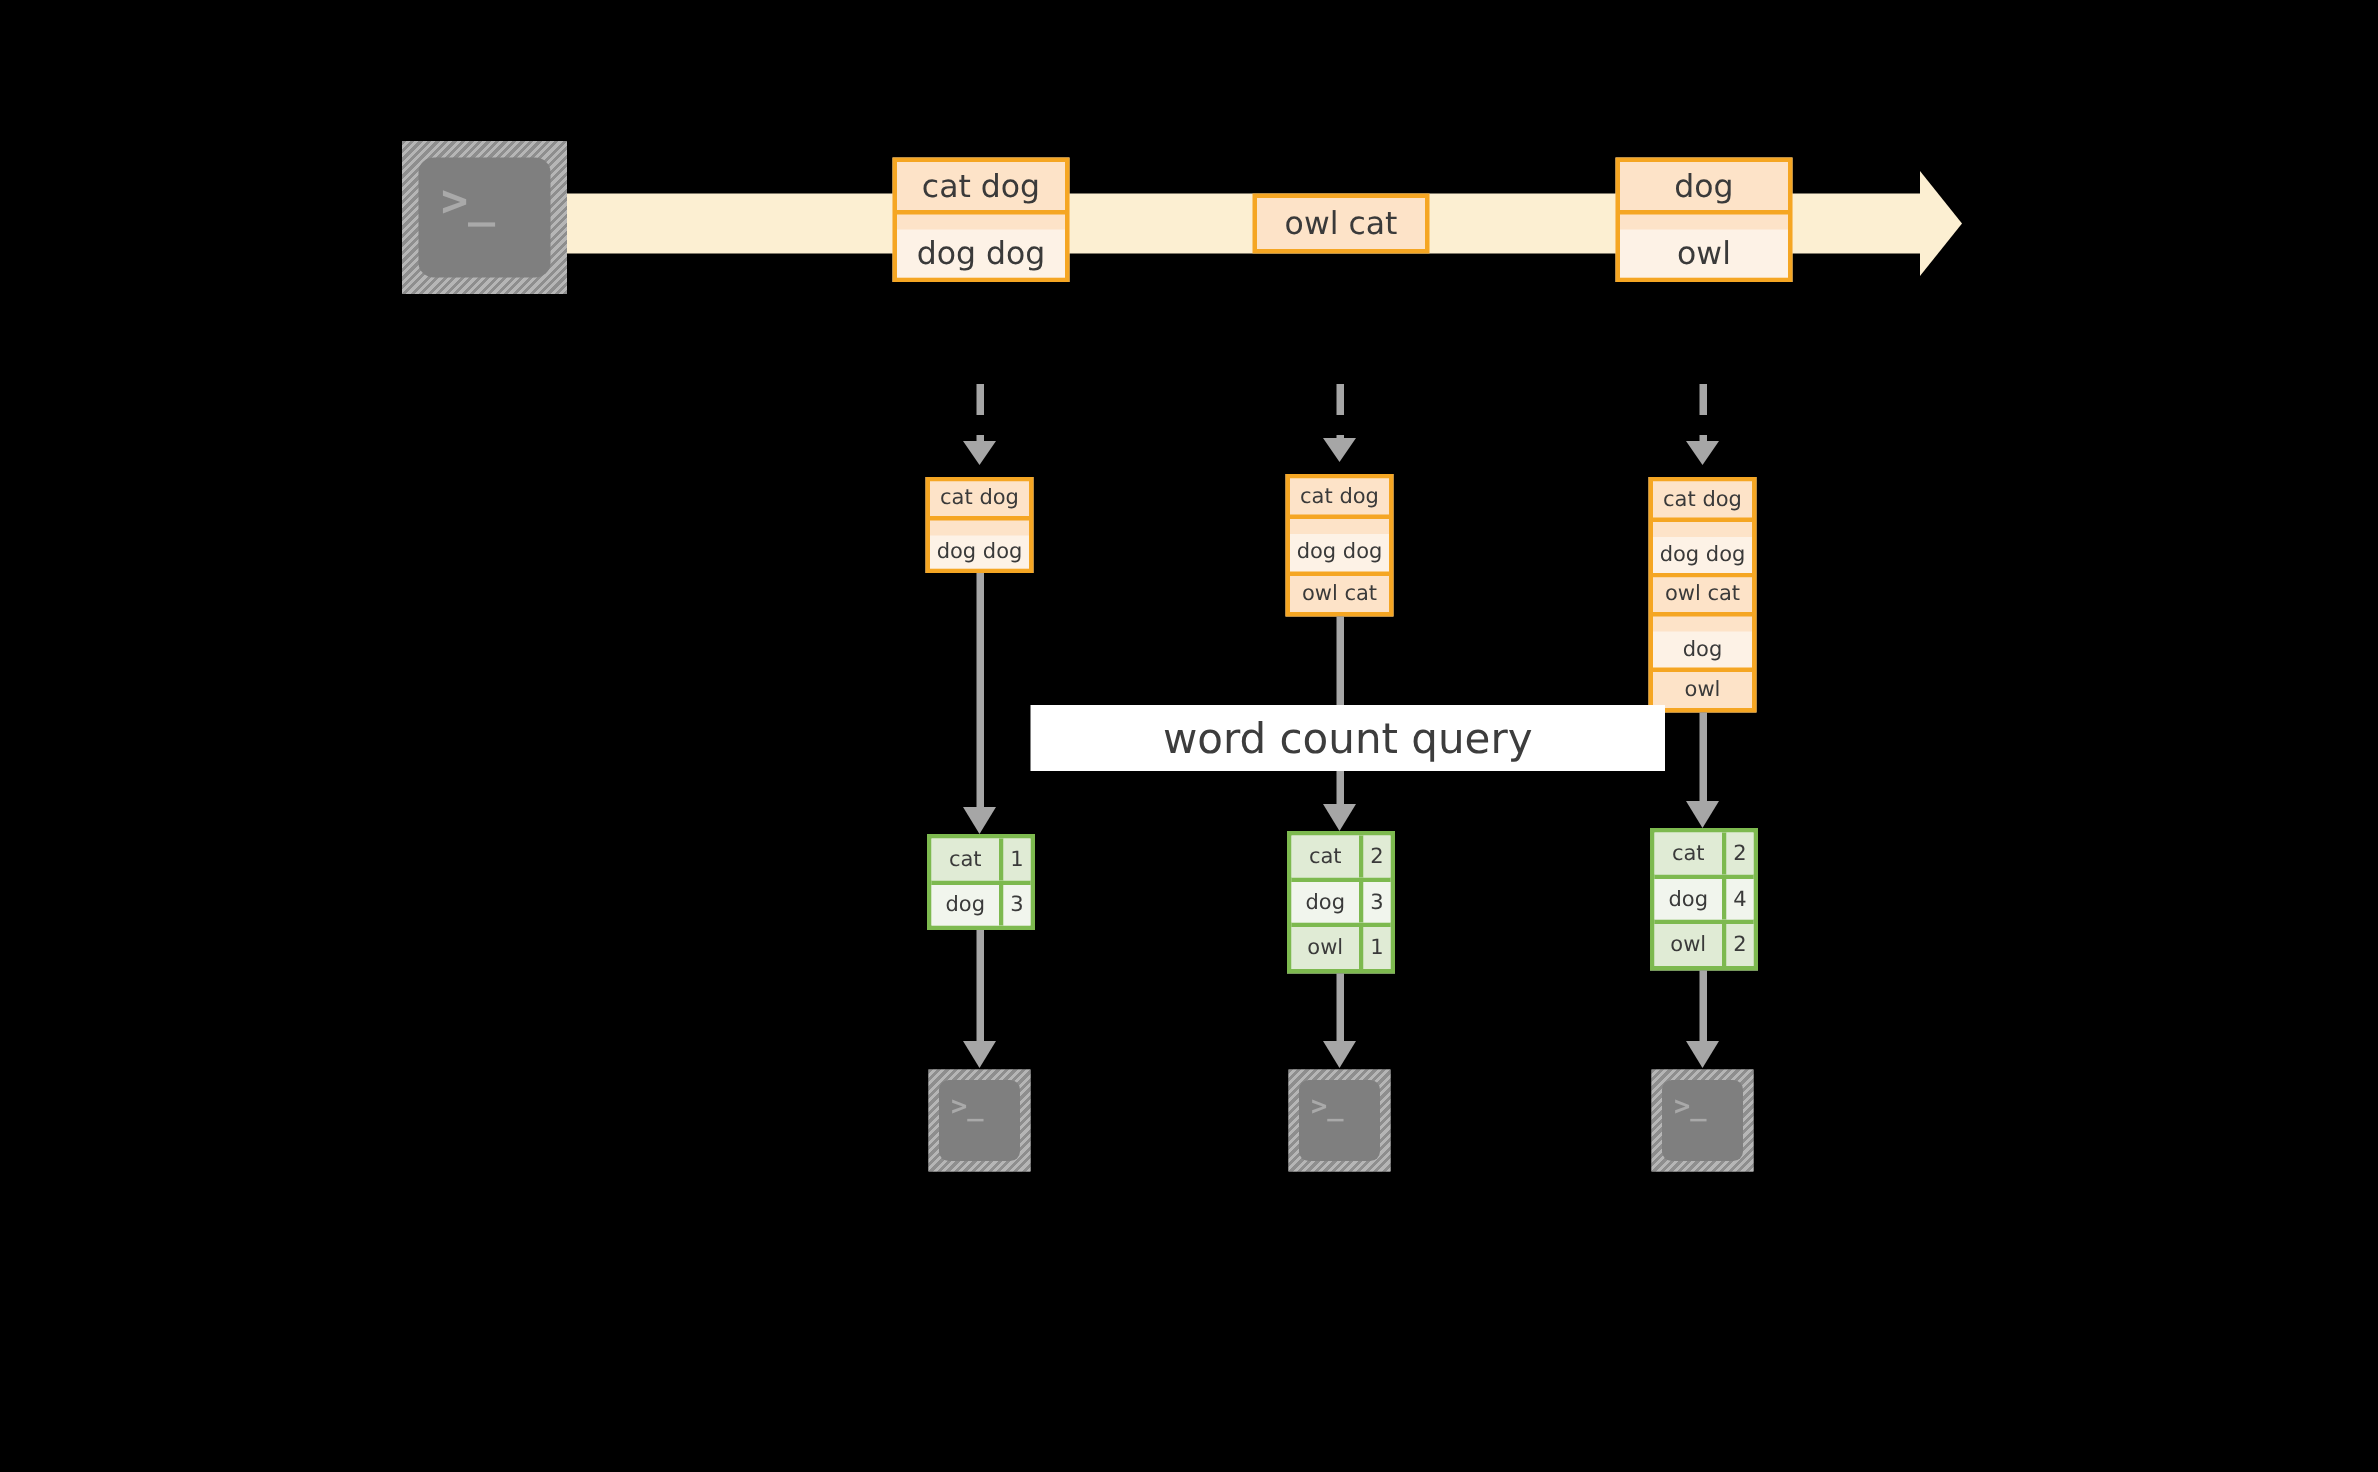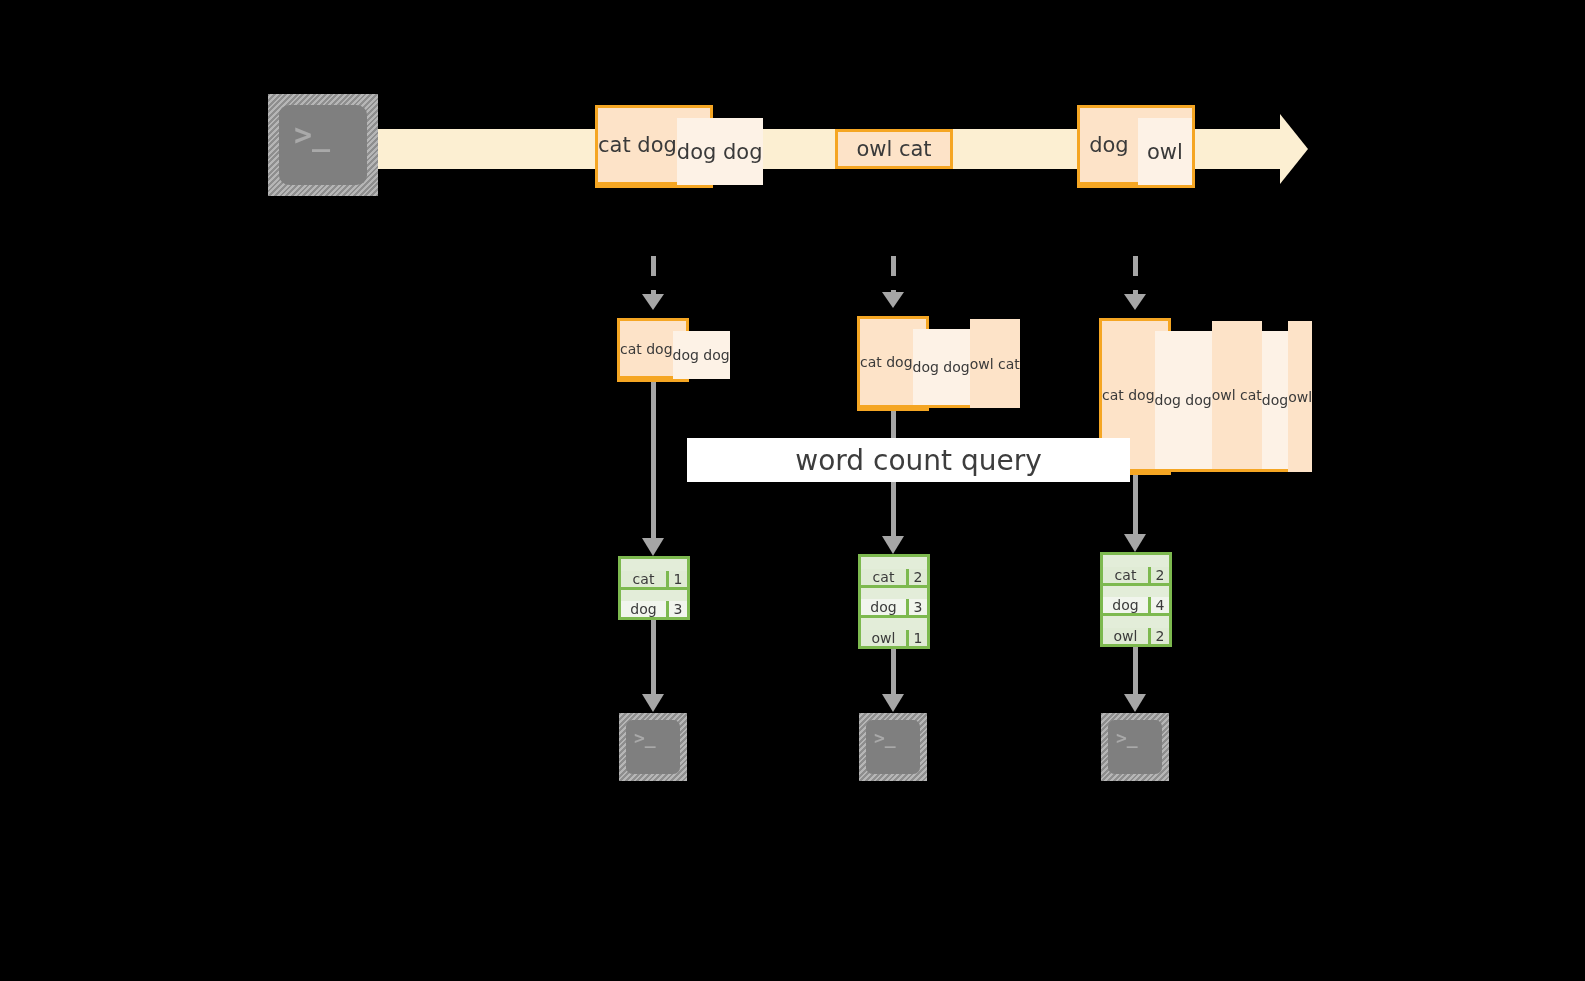--- a/index.html
+++ b/index.html
@@ -57,21 +57,21 @@
     user-select: none;
   }
 
   
   .rec-table {
     position: absolute;
     box-sizing: border-box;
     border: 3px solid #F5A623;
     background: #FDE3C8;
     display: flex;
-    flex-direction: row;
+    flex-direction: column;
   }
   .rec-table .row {
     box-sizing: border-box;
     flex: 1 1 auto;
     display: flex;
     align-items: center;
     justify-content: center;
     color: #3a3a3a;
     white-space: nowrap;
     border-bottom: 3px solid #F5A623;
@@ -87,21 +87,20 @@
     border: 3px solid #7DB94F;
     display: flex;
     flex-direction: column;
     background: #E3EDD9;
   }
   .kv-table .row {
     box-sizing: border-box;
     flex: 1 1 auto;
     display: flex;
     border-bottom: 3px solid #7DB94F;
-    align-items: flex-end;
   }
   .kv-table .row:last-child { border-bottom: none; }
   .kv-table .cell {
     box-sizing: border-box;
     display: flex;
     align-items: center;
     justify-content: center;
     color: #3a3a3a;
     white-space: nowrap;
   }
@@ -266,17 +265,17 @@
   </div>
 
   <div class="vline" style="left:1133px; top:647px; height:49px;"></div>
   <div class="vhead" style="left:1124px; top:694px; border-width:18px 11px 0 11px;"></div>
 
   <div class="terminal-icon" style="left:1101px; top:713px; width:68px; height:68px;">
     <div class="inner" style="left:7px; top:7px; right:7px; bottom:7px;"></div>
     <span class="glyph" style="left:15px; top:16px; font-size:18px;">&gt;_</span>
   </div>
 
-  <div id="query-banner" style="left:687px; top:438px; width:423px; height:44px; font-size:28px;padding-left:20px;">
+  <div id="query-banner" style="left:687px; top:470px; width:423px; height:44px; font-size:28px;">
     <span>word count query</span>
   </div>
 
 </div>
 
 </body></html>

